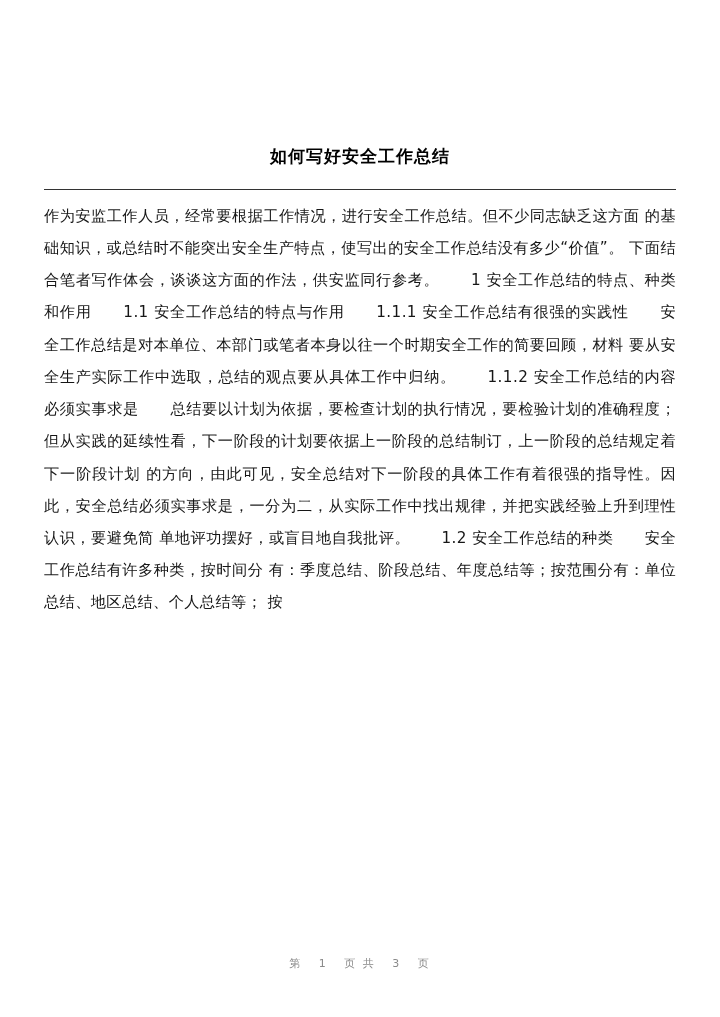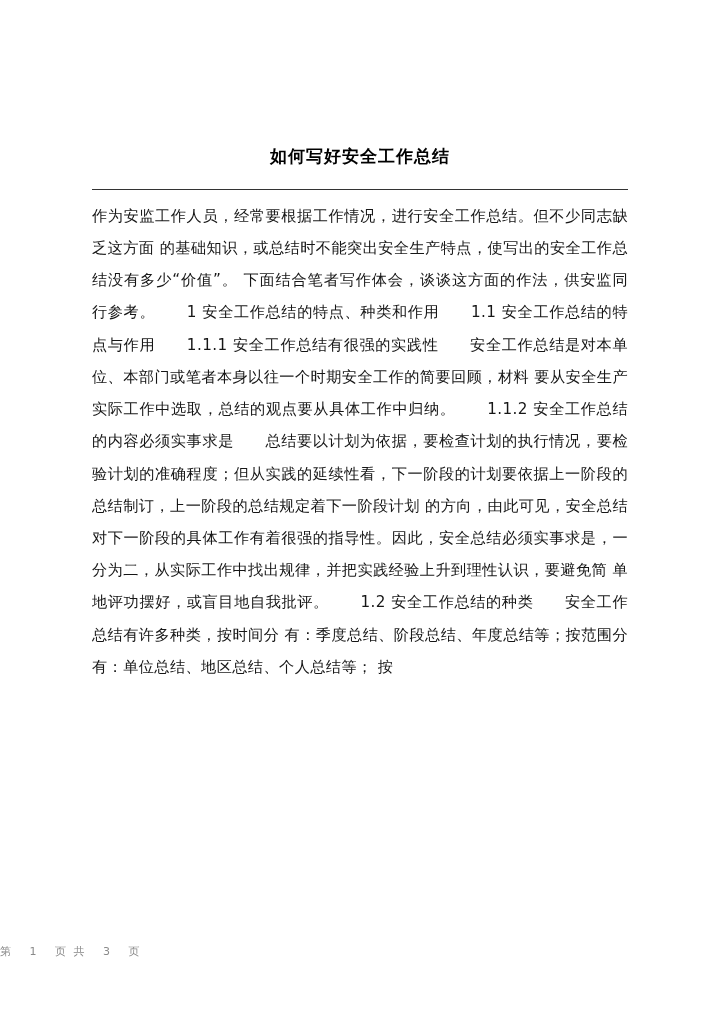--- a/index.html
+++ b/index.html
@@ -12,21 +12,21 @@
     height: 1017px;
     font-family: "Liberation Serif", "DejaVu Serif", serif;
     color: #1a1a1a;
     position: relative;
     overflow: hidden;
   }
   .page {
     width: 720px;
     height: 1017px;
     box-sizing: border-box;
-    padding: 0 92px;
+    padding: 0 44px;
     position: relative;
     background: #ffffff;
   }
   .doc-title {
     text-align: center;
     font-family: "DejaVu Sans", "Liberation Sans", sans-serif;
     font-size: 17px;
     font-weight: bold;
     letter-spacing: 1px;
     color: #000000;
@@ -48,22 +48,22 @@
     text-justify: inter-ideograph;
     color: #161616;
     letter-spacing: 0.4px;
     font-family: "DejaVu Sans", "Liberation Sans", sans-serif;
     white-space: pre-wrap;
   }
   .footer {
     position: absolute;
     left: 0;
     right: 0;
-    bottom: 58px;
-    text-align: left;
+    bottom: 46px;
+    text-align: center;
     font-size: 11px;
     color: #8a8a8a;
     letter-spacing: 2px;
     font-family: "DejaVu Sans", "Liberation Sans", sans-serif;
   }
   .footer span { display: inline; }
 </style>
 </head>
 <body>
 

